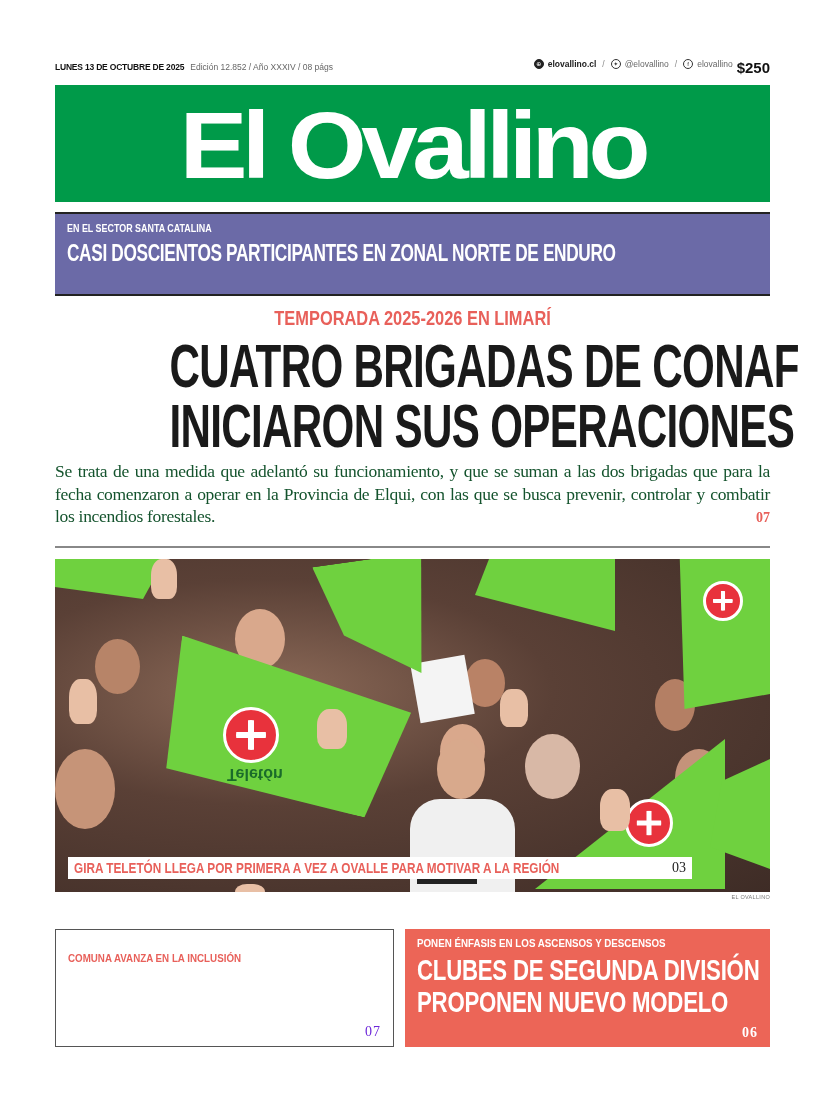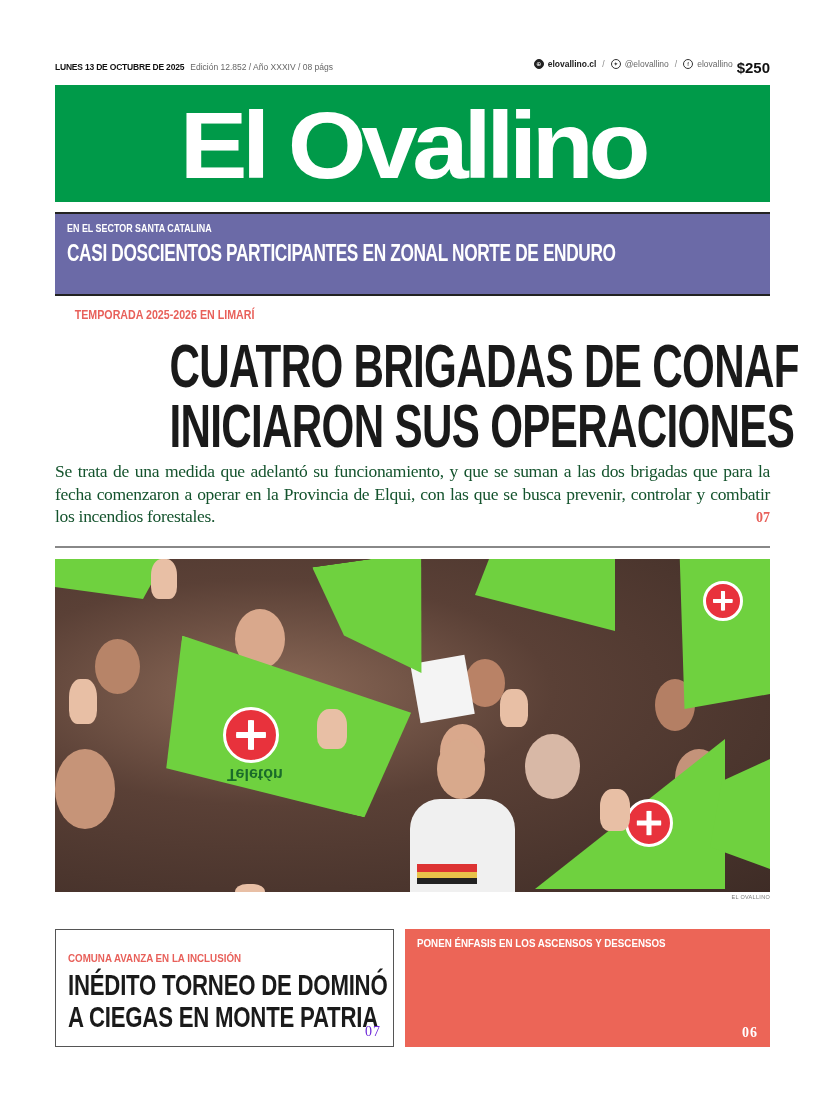--- a/index.html
+++ b/index.html
@@ -25,21 +25,21 @@
   
   .teaser { position: absolute; left: 55px; top: 212px; width: 715px; height: 84px; background: #6b6aa7; border-top: 2px solid #222; border-bottom: 2px solid #222; display: flex; }
   .teaser-photo { width: 123px; height: 100%; position: relative; overflow: hidden;
     background: linear-gradient(180deg, #9ec3e0 0%, #b9cfe0 30%, #8a8f7a 45%, #a59576 70%, #b8a07a 100%); }
   .teaser-text { flex: 1; padding: 8px 12px 0 12px; position: relative; }
   .teaser-kicker { color: #fff; font-weight: 700; font-size: 10.5px; letter-spacing: 0px; transform: scaleX(0.85); transform-origin: left; display: block; }
   .teaser-headline { color: #fff; font-weight: 700; font-size: 24px; margin-top: 5px; display: block; transform: scaleX(0.72); transform-origin: left; white-space: nowrap; letter-spacing: -0.5px; }
   .teaser-page { position: absolute; right: 12px; bottom: 4px; color: #fff; font-family: "Liberation Serif", serif; font-size: 13px; letter-spacing: 1px; }
 
   
-  .lead-kicker { position: absolute; left: 55px; top: 307px; width: 715px; text-align: left; color: #e8605a; font-weight: 700; font-size: 13px; }
+  .lead-kicker { position: absolute; left: 55px; top: 307px; width: 715px; text-align: center; color: #e8605a; font-weight: 700; font-size: 20px; }
   .lead-kicker span { display: inline-block; transform: scaleX(0.82); }
   .lead-headline { position: absolute; left: 55px; top: 336px; width: 715px; text-align: center; font-weight: 700; color: #1a1a1a; font-size: 62px; line-height: 60px; letter-spacing: -1px; }
   .lead-headline span { display: block; transform: scaleX(0.68); white-space: nowrap; }
   .lead-deck { position: absolute; left: 55px; top: 460px; width: 715px; font-family: "Liberation Serif", serif; font-size: 17.5px; line-height: 22.5px; color: #14532d; text-align: justify; letter-spacing: -0.3px; }
   .lead-page { position: absolute; right: 52px; top: 510px; font-family: "Liberation Serif", serif; font-weight: 700; color: #e8605a; font-size: 14px; }
   .rule { position: absolute; left: 55px; top: 546px; width: 715px; height: 2px; background: #888; }
 
   
   .photo { position: absolute; left: 55px; top: 559px; width: 715px; height: 333px; overflow: hidden;
     background: radial-gradient(ellipse at 30% 40%, #8c6a58 0%, #5a4036 40%, #3e2c26 100%); }
@@ -148,28 +148,32 @@
   <div class="flag" style="left:0px;top:0px;width:110px;height:40px;clip-path:polygon(0 0,100% 0,80% 100%,0 70%);"></div>
   <div class="flag" style="left:655px;top:200px;width:60px;height:110px;clip-path:polygon(100% 0,100% 100%,0 80%,20% 20%);"></div>
 
   <div class="hand" style="left:96px;top:0px;width:26px;height:40px;"></div>
   <div class="hand" style="left:14px;top:120px;width:28px;height:45px;"></div>
   <div class="hand" style="left:262px;top:150px;width:30px;height:40px;"></div>
   <div class="hand" style="left:445px;top:130px;width:28px;height:38px;"></div>
   <div class="hand" style="left:545px;top:230px;width:30px;height:42px;"></div>
   <div class="hand" style="left:180px;top:325px;width:30px;height:20px;"></div>
 
+  <div class="photo-caption">
+    <span class="photo-caption-text">GIRA TELETÓN LLEGA POR PRIMERA A VEZ A OVALLE PARA MOTIVAR A LA REGIÓN</span>
+    <span class="photo-caption-page">03</span>
+  </div>
 </div>
 <div class="photo-credit">EL OVALLINO</div>
 
 <div class="box-left">
   <span class="box-kicker">COMUNA AVANZA EN LA INCLUSIÓN</span>
-  <div class="box-headline">
-    <span>INÉDITO TORNEO DE DOMINÓ</span>
-    <span>A CIEGAS EN MONTE PATRIA</span>
-  </div>
   <span class="box-page">07</span>
 </div>
 
 <div class="box-right">
   <span class="box-kicker">PONEN ÉNFASIS EN LOS ASCENSOS Y DESCENSOS</span>
+  <div class="box-headline">
+    <span>CLUBES DE SEGUNDA DIVISIÓN</span>
+    <span>PROPONEN NUEVO MODELO</span>
+  </div>
   <span class="box-page">06</span>
 </div>
 
 </body></html>

